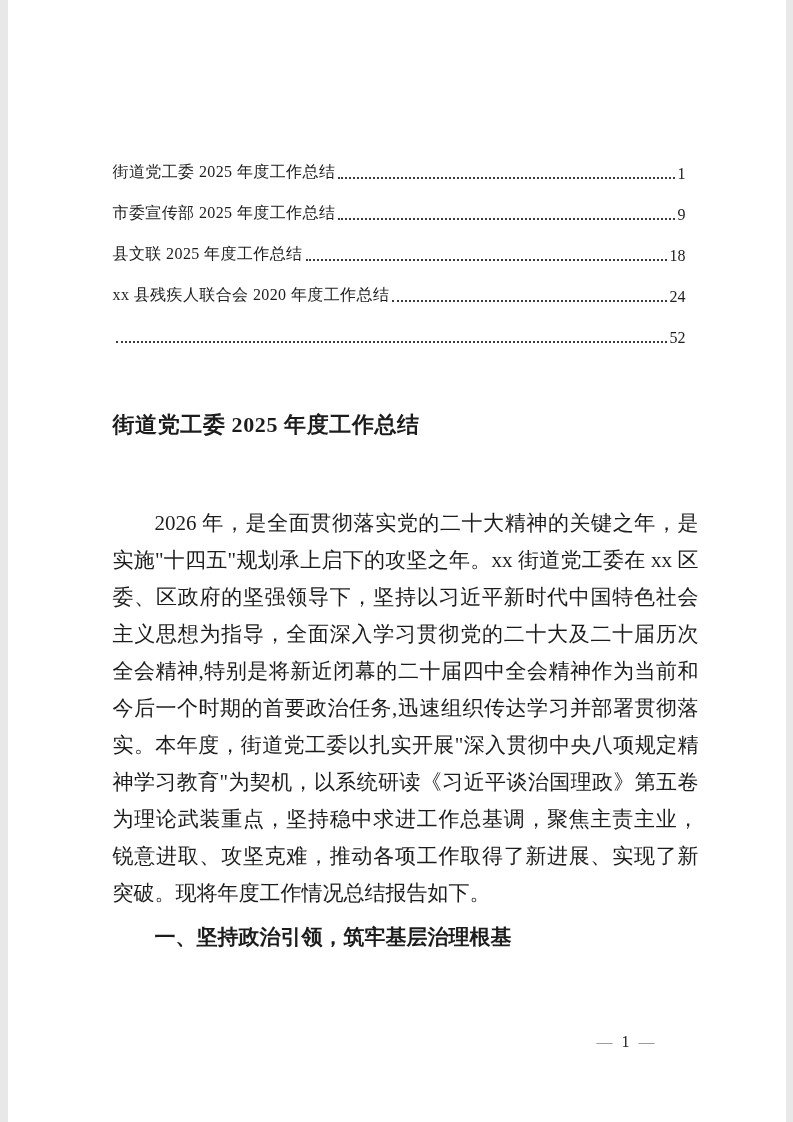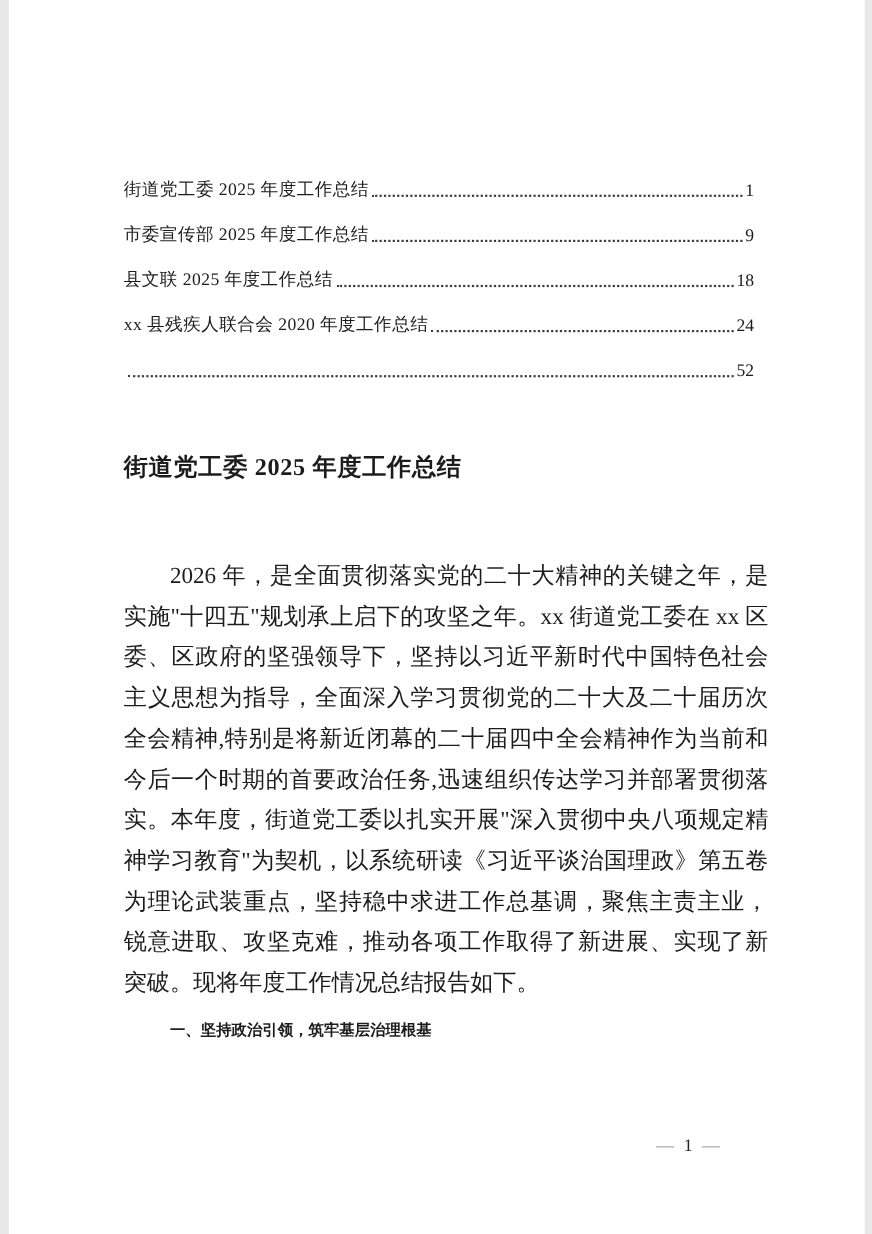--- a/index.html
+++ b/index.html
@@ -42,21 +42,21 @@
   .body-text {
     position:absolute; left:105px; top:505px;
     width:586px;
     font-size:21px; line-height:37px;
     text-align:justify;
     text-justify:inter-character;
   }
   .para { margin:0; text-indent:42px; }
   .section-heading {
     margin:6px 0 0 0;
-    font-size:14px; line-height:37px;
+    font-size:21px; line-height:37px;
     font-weight:bold;
     text-indent:42px;
     font-family:"Liberation Sans", sans-serif;
     text-align:left;
   }
 
   
   .footer {
     position:absolute; top:1033px; right:122px;
     font-size:16px; letter-spacing:1px;

